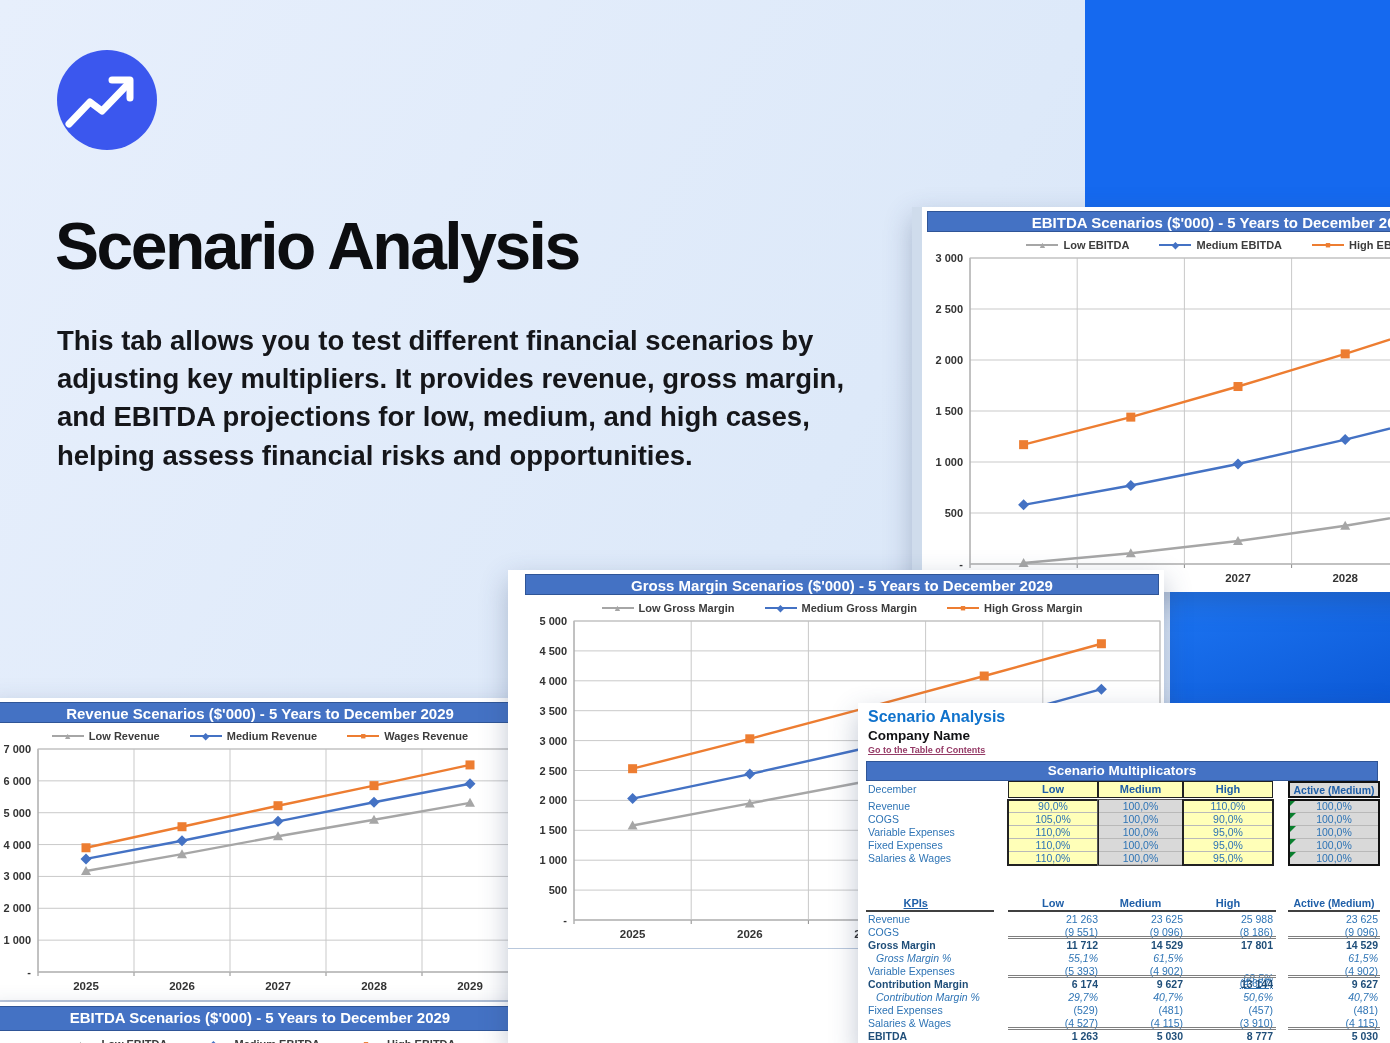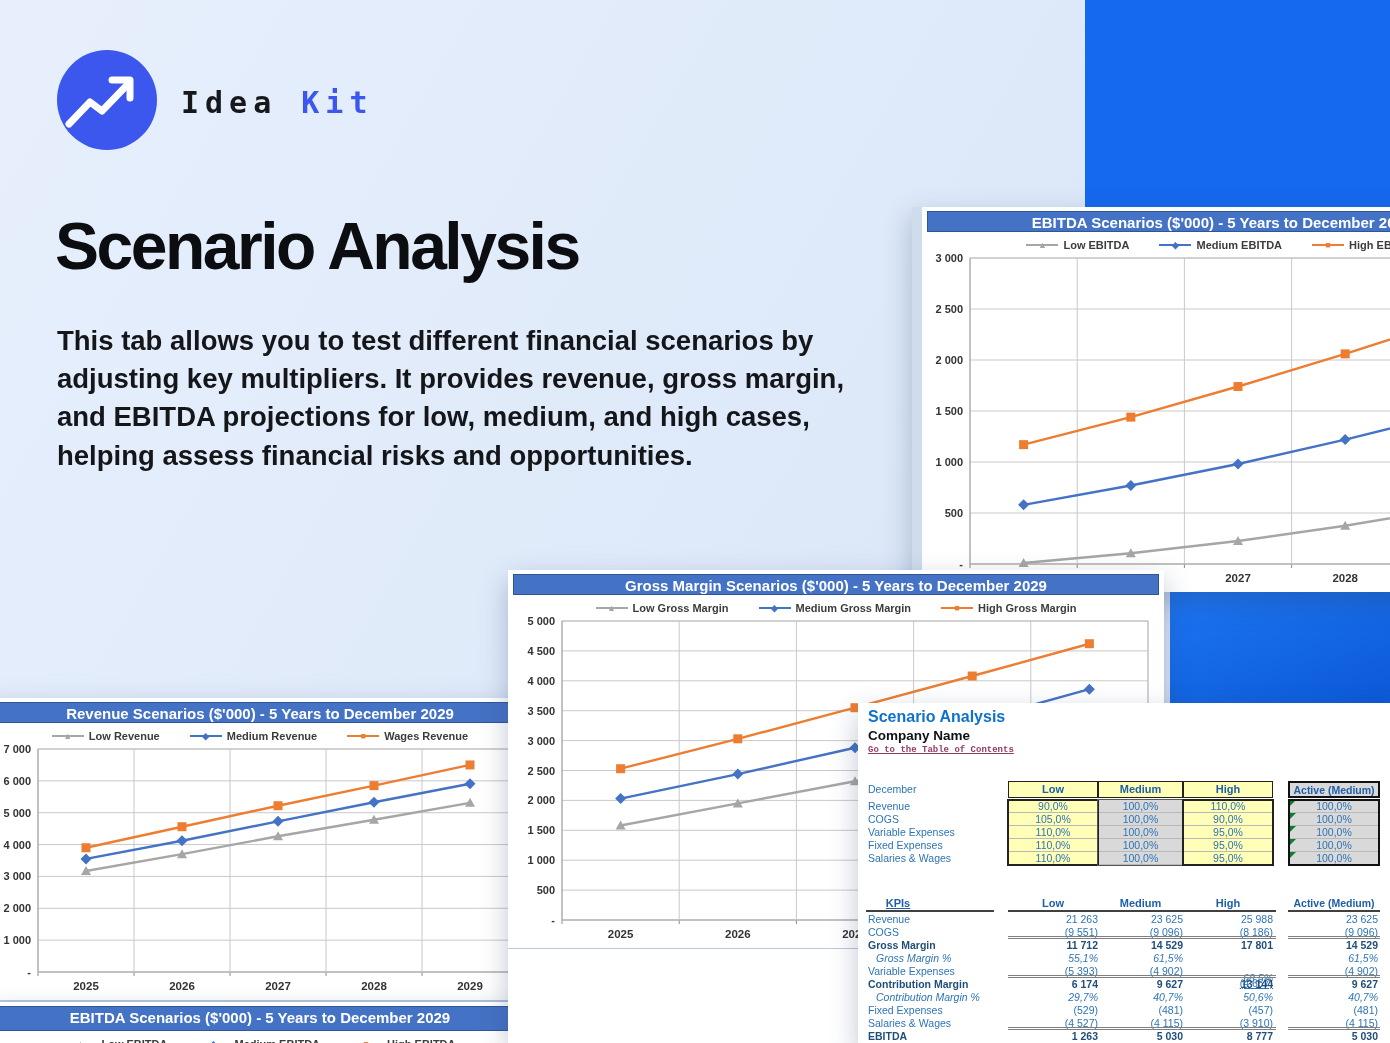--- a/index.html
+++ b/index.html
@@ -31,29 +31,29 @@
   .legend{display:flex;justify-content:center;align-items:center;gap:30px;margin-top:7px;
           font-size:11px;font-weight:700;color:#3c3c3c;white-space:nowrap;}
   .lg-item{display:flex;align-items:center;gap:5px;}
   .lg-mark{position:relative;width:32px;height:12px;}
   .lg-line{position:absolute;left:0;top:5px;width:32px;height:2px;}
   .lg-glyph{position:absolute;left:50%;top:50%;transform:translate(-50%,-50%);font-size:9px;line-height:1;}
   .plot{flex:1;position:relative;margin:2px 4px 0 2px;}
   #card-revenue{left:-14px;top:698px;width:548px;height:302px;z-index:3;}
   #card-ebitda-stub{left:-14px;top:1002px;width:548px;height:72px;z-index:3;}
   #card-grossmargin{left:508px;top:570px;width:656px;height:473px;z-index:4;}
-  #card-grossmargin .chart-zone{height:378px;display:flex;flex-direction:column;}
+  #card-grossmargin .chart-zone{height:378px;display:flex;flex-direction:column;padding-left:12px;}
   .sheet-strip{flex:1;background:linear-gradient(180deg,#d4e0ee,#c5d5e9);border-top:1px solid #b9c8dc;}
   #card-ebitda-top{left:912px;top:207px;width:600px;height:385px;z-index:2;border-left:10px solid #cfdcec;}
   
   #card-sheet{left:858px;top:703px;width:540px;height:345px;z-index:5;}
   #card-sheet *{position:absolute;box-sizing:border-box;}
   .ss-title{left:10px;top:5px;font-size:16px;font-weight:800;color:#0f72cc;}
   .ss-company{left:10px;top:25px;font-size:13.5px;font-weight:800;color:#101114;}
-  .ss-link{left:10px;top:42px;font-size:9px;font-weight:700;color:#953a66;text-decoration:underline;cursor:pointer;font-family:Liberation Mono, monospace;}
+  .ss-link{left:10px;top:42px;font-size:9px;font-weight:700;color:#953a66;text-decoration:underline;cursor:pointer;}
   .ss-bar{left:8px;width:512px;height:20px;background:#4472c4;border:1px solid #2f5597;color:#fff;
           font-weight:800;font-size:13.5px;text-align:center;line-height:18px;white-space:nowrap;}
   #ss-bar1{top:58px;}
   #ss-bar2{top:169px;}
   #mult-zone{left:0;top:78px;width:540px;height:90px;}
   #out-zone{left:0;top:193px;width:540px;height:152px;}
   .cell{font-size:10.5px;color:#2e74b5;line-height:13px;white-space:nowrap;overflow:hidden;}
   .hcell{font-size:11px;font-weight:800;color:#1f5fa8;text-align:center;line-height:15px;}
   .ylw{background:#ffffb8;}
   .gry{background:#d9d9d9;}
@@ -73,21 +73,20 @@
   <div class="rect-b"></div>
 
   <div class="logo">
     <div class="logo-circle">
       <svg width="100" height="100" viewBox="0 0 100 100">
         <polyline points="12,74 33,52 45,61 72,33" fill="none" stroke="#ffffff" stroke-width="7" stroke-linecap="round" stroke-linejoin="round"></polyline>
         <polyline points="55,30 73,30 73,48" fill="none" stroke="#ffffff" stroke-width="7" stroke-linecap="round" stroke-linejoin="round"></polyline>
       </svg>
     </div>
     <div class="logo-text">
-      <div class="l2"><span>Idea</span> <span class="kit">Kit</span></div>
     </div>
   </div>
 
   <div class="hero-title">Scenario Analysis</div>
   <div class="hero-desc">This tab allows you to test different financial scenarios by adjusting key multipliers. It provides revenue, gross margin, and EBITDA projections for low, medium, and high cases, helping assess financial risks and opportunities.</div>
 
   <div id="card-ebitda-top" class="card chart-card">
     <div class="chart-head">EBITDA Scenarios ($'000) - 5 Years to December 2029</div>
     <div class="legend">
         <div class="lg-item">
@@ -358,20 +357,21 @@
             <rect x="574.9" y="23.223999999999986" width="9" height="9" fill="#ED7D31"></rect>
           </svg></div>
     </div>
     <div class="sheet-strip"></div>
   </div>
 
   <div id="card-sheet" class="card">
     <div class="ss-title">Scenario Analysis</div>
     <div class="ss-company">Company Name</div>
     <div class="ss-link">Go to the Table of Contents</div>
+    <div id="ss-bar1" class="ss-bar">Scenario Multiplicators</div>
     <div id="mult-zone">
         <div class="cell " style="left: 10px; top: 2px; width: 130px; height: 15px;">December</div>
         <div class="cell hcell ylw" style="left: 150px; top: 0px; width: 90px; height: 17px; border: 1.5px solid rgb(34, 34, 34);">Low</div>
         <div class="cell hcell ylw" style="left: 240px; top: 0px; width: 85px; height: 17px; border: 1.5px solid rgb(34, 34, 34);">Medium</div>
         <div class="cell hcell ylw" style="left: 325px; top: 0px; width: 90px; height: 17px; border: 1.5px solid rgb(34, 34, 34);">High</div>
         <div class="cell hcell gry" style="left: 430px; top: 0px; width: 92px; height: 17px; border: 2px solid rgb(17, 17, 17); font-size: 10.5px;">Active (Medium)</div>
         <div class="cell " style="left: 10px; top: 19px; width: 138px; height: 13px;">Revenue</div>
         <div class="cell mcell ylw" style="left: 150px; top: 19px; width: 90px; height: 13px;">90,0%</div>
         <div class="cell mcell gry" style="left: 240px; top: 19px; width: 85px; height: 13px;">100,0%</div>
         <div class="cell mcell ylw" style="left: 325px; top: 19px; width: 90px; height: 13px;">110,0%</div>
@@ -395,21 +395,21 @@
         <div class="cell mcell ylw" style="left: 150px; top: 71px; width: 90px; height: 13px;">110,0%</div>
         <div class="cell mcell gry" style="left: 240px; top: 71px; width: 85px; height: 13px;">100,0%</div>
         <div class="cell mcell ylw" style="left: 325px; top: 71px; width: 90px; height: 13px;">95,0%</div>
         <div class="cell mcell gry" style="left: 432px; top: 71px; width: 88px; height: 13px;">100,0%<div class="tri" style="left: 0px; top: 0px;"></div></div>
         <div style="left: 149px; top: 18px; width: 92px; height: 67px; border: 2px solid rgb(34, 34, 34); pointer-events: none;"></div>
         <div style="left: 239px; top: 18px; width: 87px; height: 67px; border: 1.5px solid rgb(85, 85, 85); pointer-events: none;"></div>
         <div style="left: 324px; top: 18px; width: 92px; height: 67px; border: 2px solid rgb(34, 34, 34); pointer-events: none;"></div>
         <div style="left: 430px; top: 18px; width: 92px; height: 67px; border: 2px solid rgb(17, 17, 17); pointer-events: none;"></div>
       </div>
     <div id="out-zone">
-        <div class="cell hcell" style="left: 10px; top: 0px; width: 60px; height: 14px; text-align: center; text-decoration: underline;">KPIs</div>
+        <div class="cell hcell" style="left: 10px; top: 0px; width: 60px; height: 14px; text-align: right; text-decoration: underline;">KPIs</div>
         <div class="cell hcell" style="left: 150px; top: 0px; width: 90px; height: 14px;">Low</div>
         <div class="cell hcell" style="left: 240px; top: 0px; width: 85px; height: 14px;">Medium</div>
         <div class="cell hcell" style="left: 325px; top: 0px; width: 90px; height: 14px;">High</div>
         <div class="cell hcell" style="left: 430px; top: 0px; width: 92px; height: 14px; font-size: 10.5px;">Active (Medium)</div>
         <div class="rule" style="left: 8px; top: 14px; width: 128px; height: 2px;"></div>
         <div class="rule" style="left: 150px; top: 14px; width: 268px; height: 2px;"></div>
         <div class="rule" style="left: 430px; top: 14px; width: 92px; height: 2px;"></div>
         <div class="cell " style="left: 10px; top: 17px; width: 138px; height: 13px;">Revenue</div>
         <div class="cell num " style="left: 150px; top: 17px; width: 90px; height: 13px;">21 263</div>
         <div class="cell num " style="left: 240px; top: 17px; width: 85px; height: 13px;">23 625</div>

